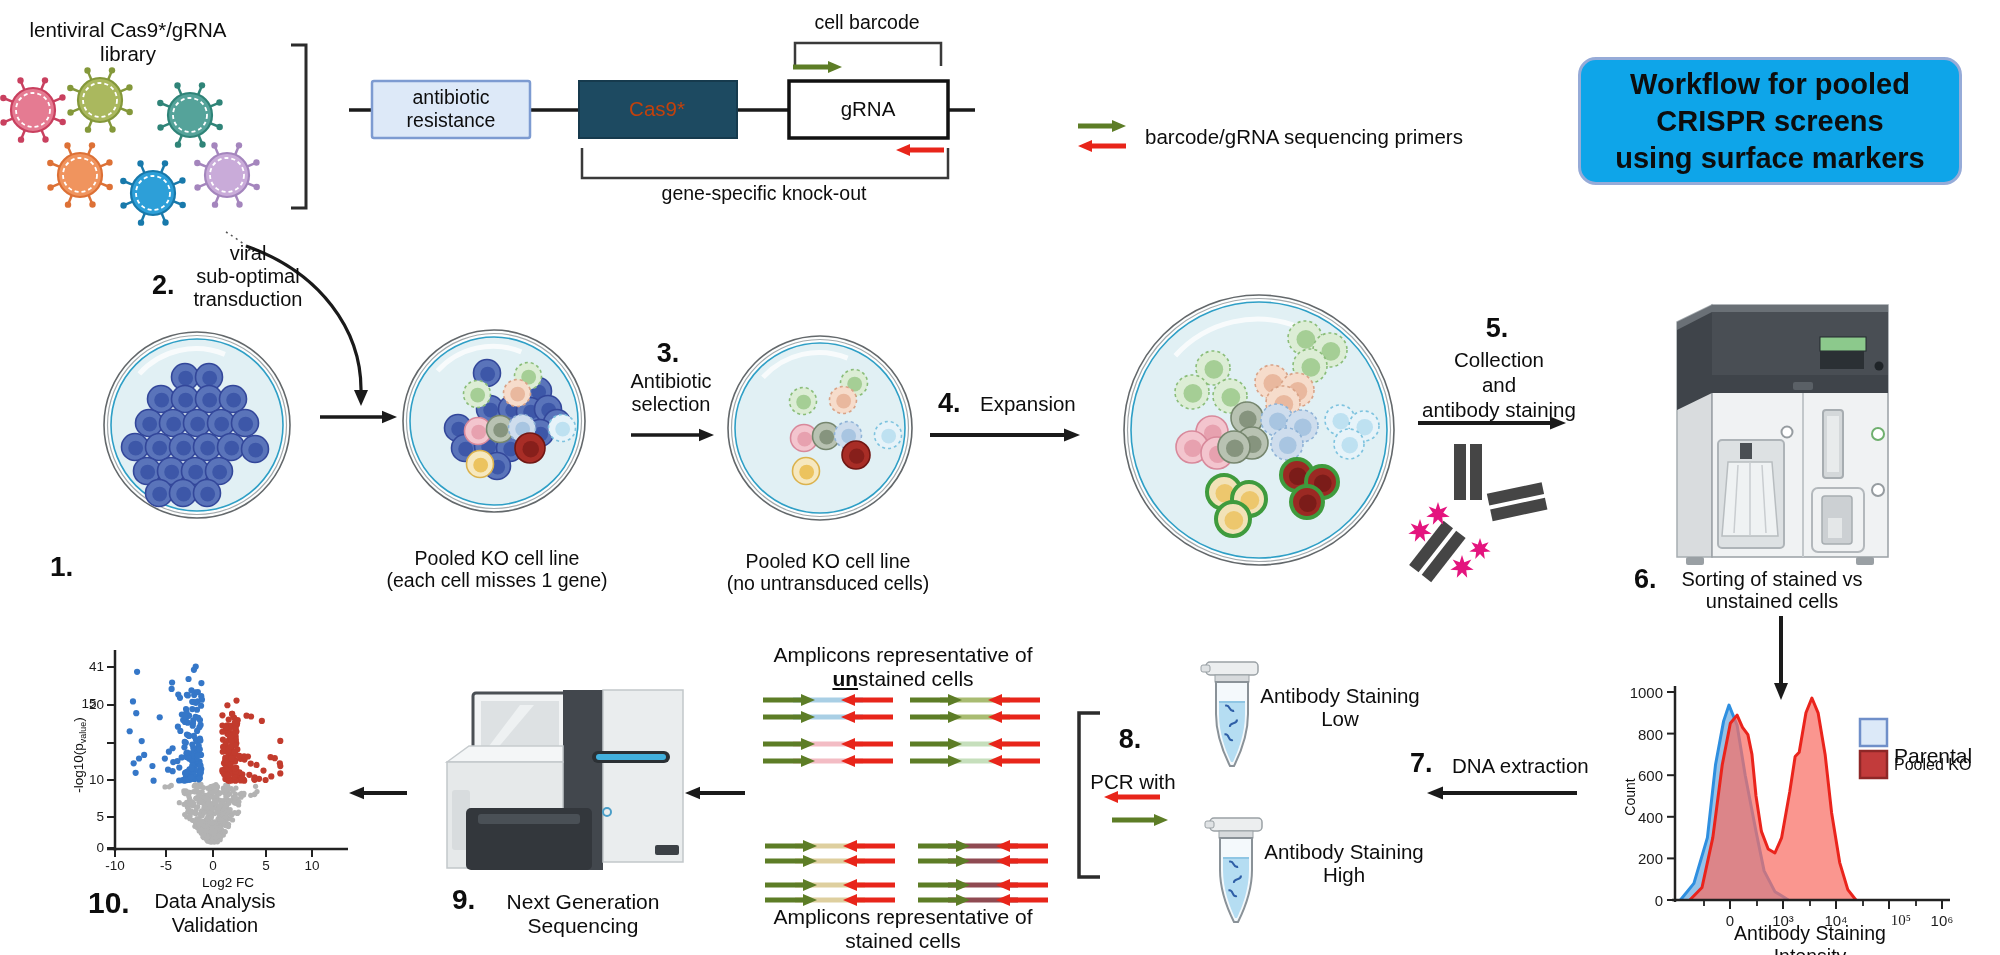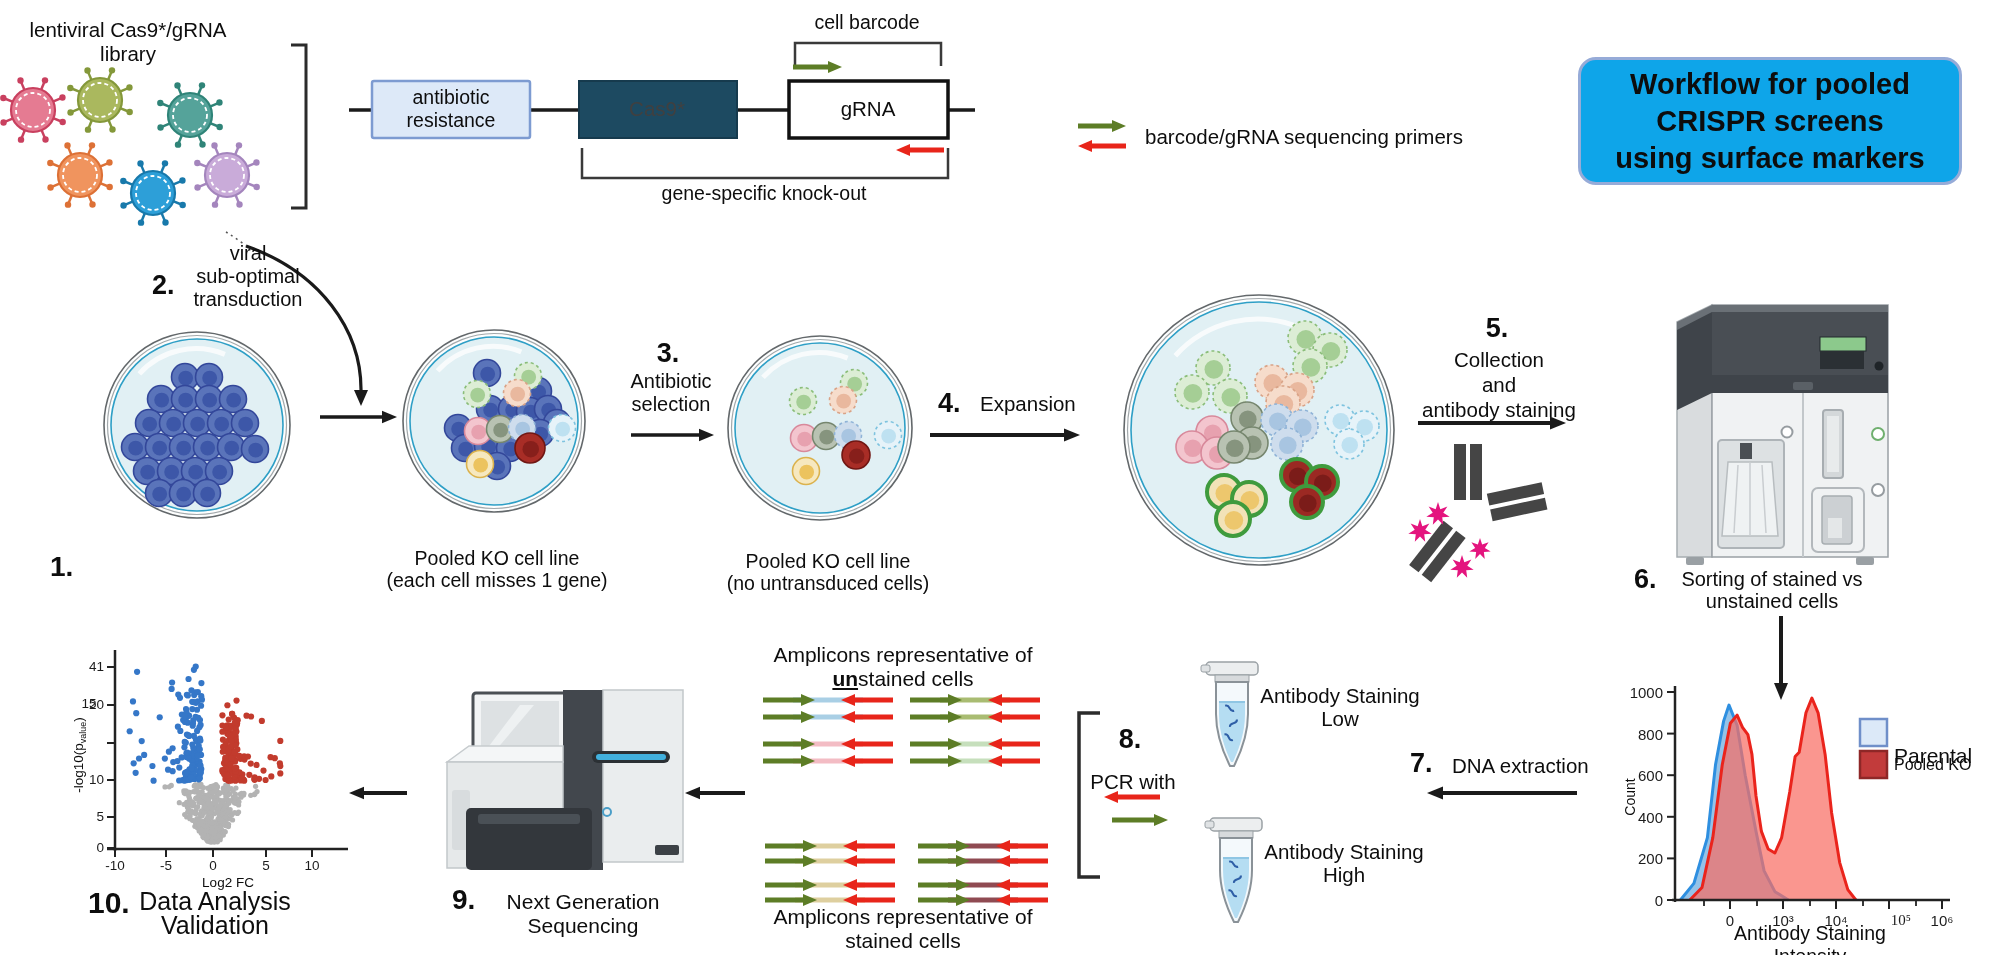--- a/index.html
+++ b/index.html
@@ -1321,21 +1321,21 @@
           <circle cx="231.37589619488682" cy="735.9021455441122" r="3.1" fill="#c23b2d"></circle>
         </g>
       </g>
 </svg>
 
 <div class="t c" style="left:128px;top:18px;font-size:20.5px">lentiviral Cas9*/gRNA
 library</div>
 
 <div class="t c" style="left:451px;top:86px;font-size:19.5px;line-height:23px">antibiotic
 resistance</div>
-<div class="t c" style="left:657px;top:97px;font-size:20.5px;color:#404040">Cas9*</div>
+<div class="t c" style="left:657px;top:97px;font-size:20.5px;color:#c2410c">Cas9*</div>
 <div class="t c" style="left:868px;top:97px;font-size:20.5px">gRNA</div>
 <div class="t c" style="left:867px;top:11px;font-size:19.5px">cell barcode</div>
 <div class="t c" style="left:764px;top:182px;font-size:19.5px">gene-specific knock-out</div>
 
 <div class="t" style="left:1145px;top:125px;font-size:20.5px">barcode/gRNA sequencing primers</div>
 
 <div class="titlebox"><div>Workflow for pooled
 CRISPR screens
 using surface markers</div></div>
 
@@ -1372,21 +1372,21 @@
 <div class="t" style="left:1452px;top:754px;font-size:20.5px">DNA extraction</div>
 
 <div class="t num c" style="left:1130px;top:724px">8.</div>
 <div class="t c" style="left:1133px;top:770px;font-size:20.5px">PCR with</div>
 
 <div class="t num" style="left:452px;top:884px;font-size:28px">9.</div>
 <div class="t c" style="left:583px;top:890px;font-size:21px;line-height:24px">Next Generation
 Sequencing</div>
 
 <div class="t num" style="left:88px;top:886px;font-size:30px">10.</div>
-<div class="t c" style="left:215px;top:889px;font-size:25px;line-height:24px">Data Analysis
+<div class="t c" style="left:215px;top:889px;font-size:20px;line-height:24px">Data Analysis
 Validation</div>
 
 <div class="t c" style="left:1340px;top:684px;font-size:20.5px;line-height:23px">Antibody Staining
 Low</div>
 <div class="t c" style="left:1344px;top:840px;font-size:20.5px;line-height:23px">Antibody Staining
 High</div>
 
 <div class="t c" style="left:903px;top:643px;font-size:21px">Amplicons representative of</div>
 <div class="t c" style="left:903px;top:667px;font-size:21px"><span class="bu">un</span><span>stained cells</span></div>
 <div class="t c" style="left:903px;top:905px;font-size:21px">Amplicons representative of</div>

